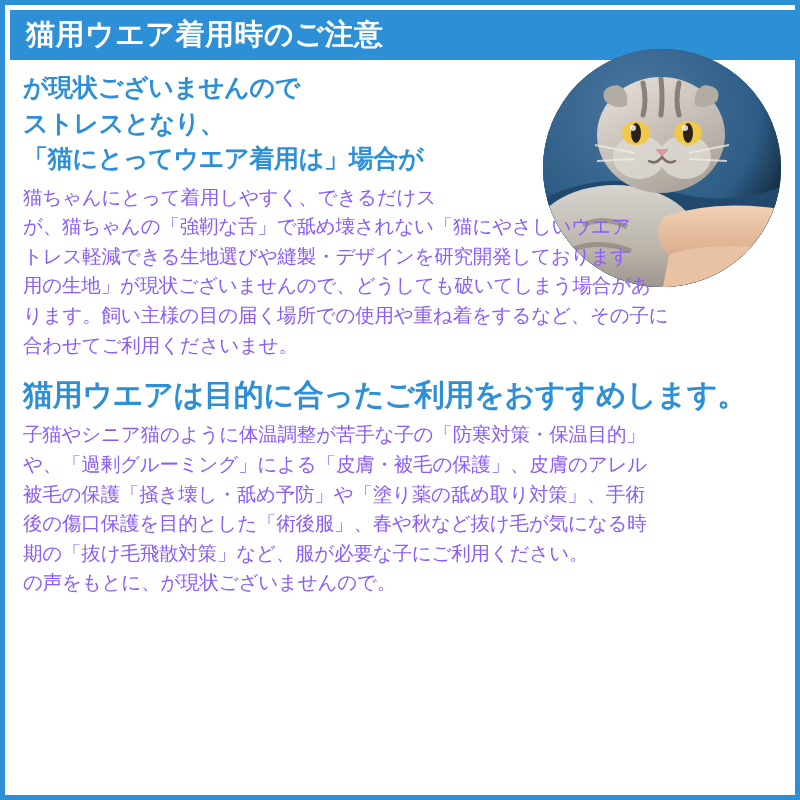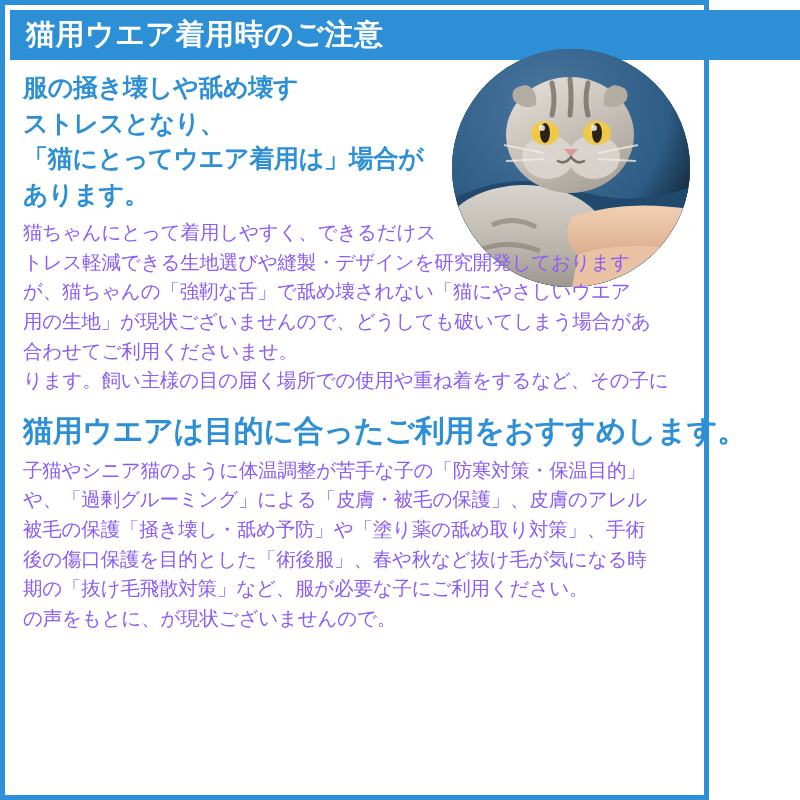--- a/index.html
+++ b/index.html
@@ -8,21 +8,21 @@
   }
   body {
     width: 800px;
     height: 800px;
     background: #ffffff;
     font-family: "Liberation Sans", sans-serif;
     overflow: hidden;
   }
   .page {
     position: relative;
-    width: 709px;
+    width: 800px;
     height: 800px;
     box-sizing: border-box;
     border: 5px solid #2d8fd5;
     background: #ffffff;
   }
   .header-bar {
     position: absolute;
     left: 5px;
     top: 5px;
     width: 790px;
@@ -178,33 +178,32 @@
       <path d="M146 110 L184 112" stroke="#efeae4" stroke-width="2" opacity="0.8"></path>
 
       <path d="M40 176 Q62 166 84 178" stroke="#837b73" stroke-width="5" fill="none" opacity="0.6"></path>
       <path d="M30 200 Q58 190 88 202" stroke="#837b73" stroke-width="5" fill="none" opacity="0.6"></path>
     </svg>
   </div>
 
   <div class="content">
 
     <div class="lead">
-      <span class="ln">服の掻き壊しや舐め壊す</span>
+      <span class="ln">が現状ございませんので</span>
       <span class="ln">ストレスとなり、</span>
       <span class="ln">「猫にとってウエア着用は」場合が</span>
-      <span class="ln">あります。</span>
     </div>
 
     <p class="body-text para1">
       <span class="ln">猫ちゃんにとって着用しやすく、できるだけス</span>
+      <span class="ln full">が、猫ちゃんの「強靭な舌」で舐め壊されない「猫にやさしいウエア</span>
       <span class="ln full">トレス軽減できる生地選びや縫製・デザインを研究開発しております</span>
-      <span class="ln full">が、猫ちゃんの「強靭な舌」で舐め壊されない「猫にやさしいウエア</span>
       <span class="ln full">用の生地」が現状ございませんので、どうしても破いてしまう場合があ</span>
+      <span class="ln full">ります。飼い主様の目の届く場所での使用や重ね着をするなど、その子に</span>
       <span class="ln full">合わせてご利用くださいませ。</span>
-      <span class="ln full">ります。飼い主様の目の届く場所での使用や重ね着をするなど、その子に</span>
     </p>
 
     <div class="subhead">猫用ウエアは目的に合ったご利用をおすすめします。</div>
 
     <p class="body-text para2">
       <span class="ln">子猫やシニア猫のように体温調整が苦手な子の「防寒対策・保温目的」</span>
       <span class="ln">や、「過剰グルーミング」による「皮膚・被毛の保護」、皮膚のアレル</span>
       <span class="ln">被毛の保護「掻き壊し・舐め予防」や「塗り薬の舐め取り対策」、手術</span>
       <span class="ln">後の傷口保護を目的とした「術後服」、春や秋など抜け毛が気になる時</span>
       <span class="ln">期の「抜け毛飛散対策」など、服が必要な子にご利用ください。</span>

